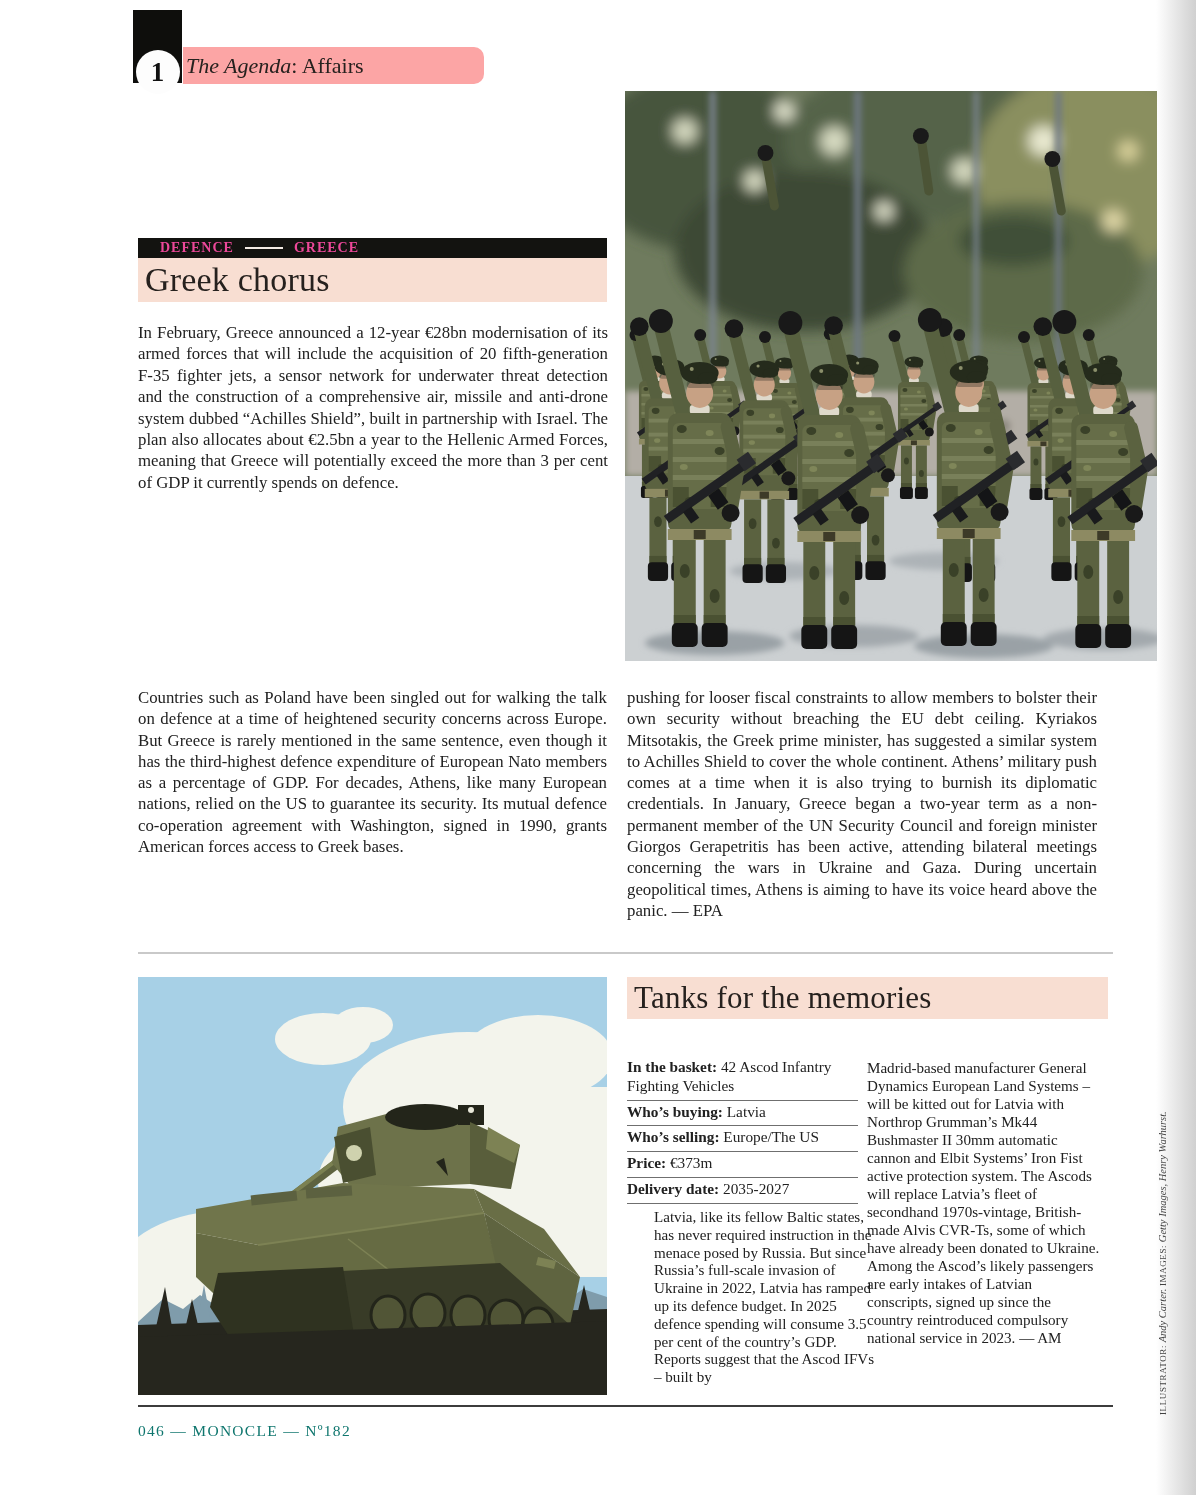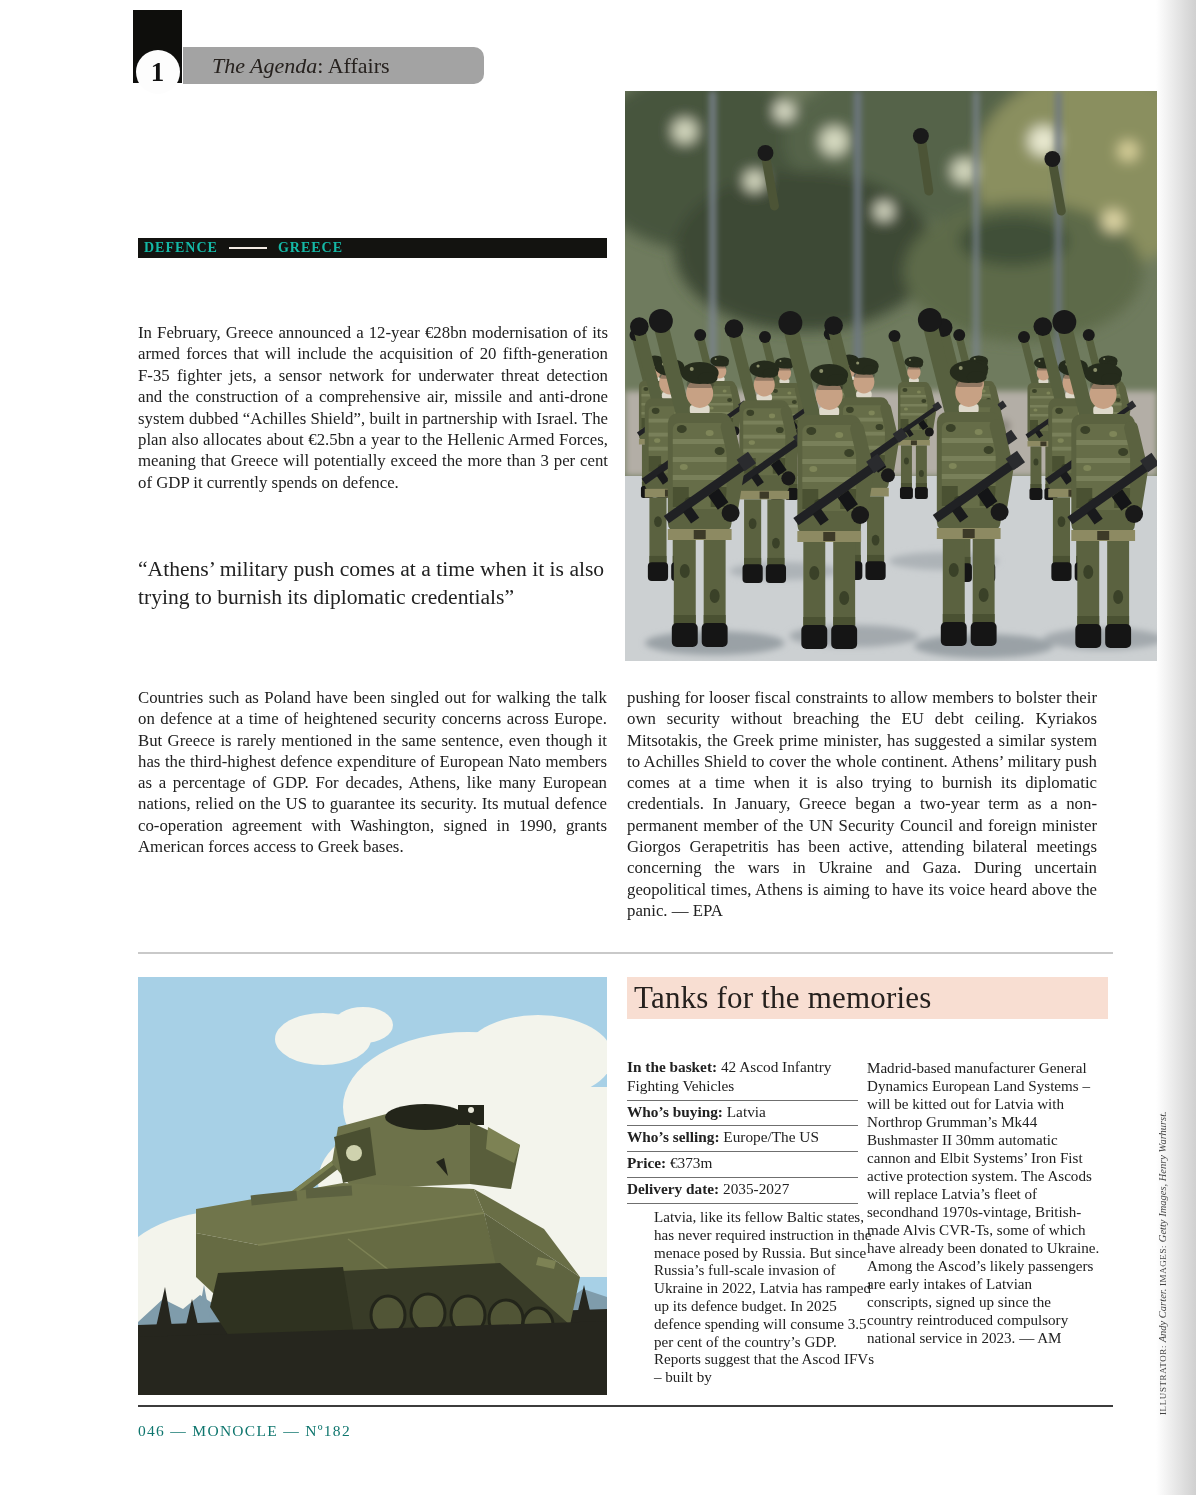--- a/index.html
+++ b/index.html
@@ -6,28 +6,28 @@
   .page{position:relative;width:1196px;height:1495px;background:#fff;overflow:hidden;
         font-family:"Liberation Serif","DejaVu Serif",serif;color:#212121;}
   .abs{position:absolute;}
 
   
   .corner-tab{left:133px;top:10px;width:49px;height:73px;background:#0e0e0c;}
   .num-circle{position:absolute;left:50%;bottom:-11px;transform:translateX(-50%);
               width:44px;height:44px;border-radius:50%;background:#fdfdfd;color:#111;
               display:flex;align-items:center;justify-content:center;
               font-size:27px;font-weight:bold;}
-  .agenda-bar{left:183px;top:47px;width:301px;height:37px;background:#a3a3a3;
+  .agenda-bar{left:183px;top:47px;width:301px;height:37px;background:#fca5a5;
               border-radius:0 10px 10px 0;display:flex;align-items:center;
-              padding-left:29px;font-size:22px;color:#26211e;box-sizing:border-box;}
+              padding-left:3px;font-size:22px;color:#26211e;box-sizing:border-box;}
   .agenda-bar .it{font-style:italic;}
 
   
-  .kicker{background:#131310;color:#14b8a6;display:flex;align-items:center;
-          font-size:14px;letter-spacing:1px;padding-left:6px;box-sizing:border-box;font-weight:600;}
+  .kicker{background:#131310;color:#ec4899;display:flex;align-items:center;
+          font-size:14px;letter-spacing:1px;padding-left:22px;box-sizing:border-box;font-weight:600;}
   .kicker-rule{width:38px;height:2px;background:#f3ebe4;margin:0 11px;}
   .title-bar{background:#f8ded2;display:flex;align-items:center;color:#26211e;
              padding-left:7px;box-sizing:border-box;letter-spacing:.2px;}
   .k-greece{left:138px;top:238px;width:469px;height:20px;}
   .t-greece{left:138px;top:258px;width:469px;height:44px;font-size:34px;}
   .k-latvia{left:627px;top:978px;width:473px;height:21px;justify-content:center;}
   .t-latvia{left:627px;top:977px;width:481px;height:42px;font-size:31px;}
 
   
   .lead{left:138px;top:322px;width:470px;font-size:16.8px;line-height:21.4px;
@@ -76,24 +76,24 @@
   <div class="abs agenda-bar">
     <span class="it">The Agenda</span>
       <span>: Affairs</span>
   </div>
 
   <div class="abs kicker k-greece">
     <span>DEFENCE</span>
     <span class="kicker-rule"></span>
     <span>GREECE</span>
   </div>
+  <div class="abs title-bar t-greece">Greek chorus</div>
 
   <div class="abs lead">In February, Greece announced a 12-year €28bn modernisation of its armed forces that will include the acquisition of 20 fifth-generation F-35 fighter jets, a sensor network for underwater threat detection and the construction of a comprehensive air, missile and anti-drone system dubbed “Achilles Shield”, built in partnership with Israel. The plan also allocates about €2.5bn a year to the Hellenic Armed Forces, meaning that Greece will potentially exceed the more than 3 per cent of GDP it currently spends on defence.</div>
 
-  <div class="abs pullquote">“Athens’ military push comes at a time when it is also trying to burnish its diplomatic credentials”</div>
 
   <div class="abs colL bodycol">
     <p>Countries such as Poland have been singled out for walking the talk on defence at a time of heightened security concerns across Europe. But Greece is rarely mentioned in the same sentence, even though it has the third-highest defence expenditure of European Nato members as a percentage of GDP. For decades, Athens, like many European nations, relied on the US to guarantee its security. Its mutual defence co-operation agreement with Washington, signed in 1990, grants American forces access to Greek bases.</p>
   </div>
   <div class="abs colR bodycol">
     <p>pushing for looser fiscal constraints to allow members to bolster their own security without breaching the EU debt ceiling. Kyriakos Mitsotakis, the Greek prime minister, has suggested a similar system to Achilles Shield to cover the whole continent. Athens’ military push comes at a time when it is also trying to burnish its diplomatic credentials. In January, Greece began a two-year term as a non-permanent member of the UN Security Council and foreign minister Giorgos Gerapetritis has been active, attending bilateral meetings concerning the wars in Ukraine and Gaza. During uncertain geopolitical times, Athens is aiming to have its voice heard above the panic. — EPA</p>
   </div>
 
   <div class="abs photo">
     <svg viewBox="0 0 534 570" preserveAspectRatio="none">

